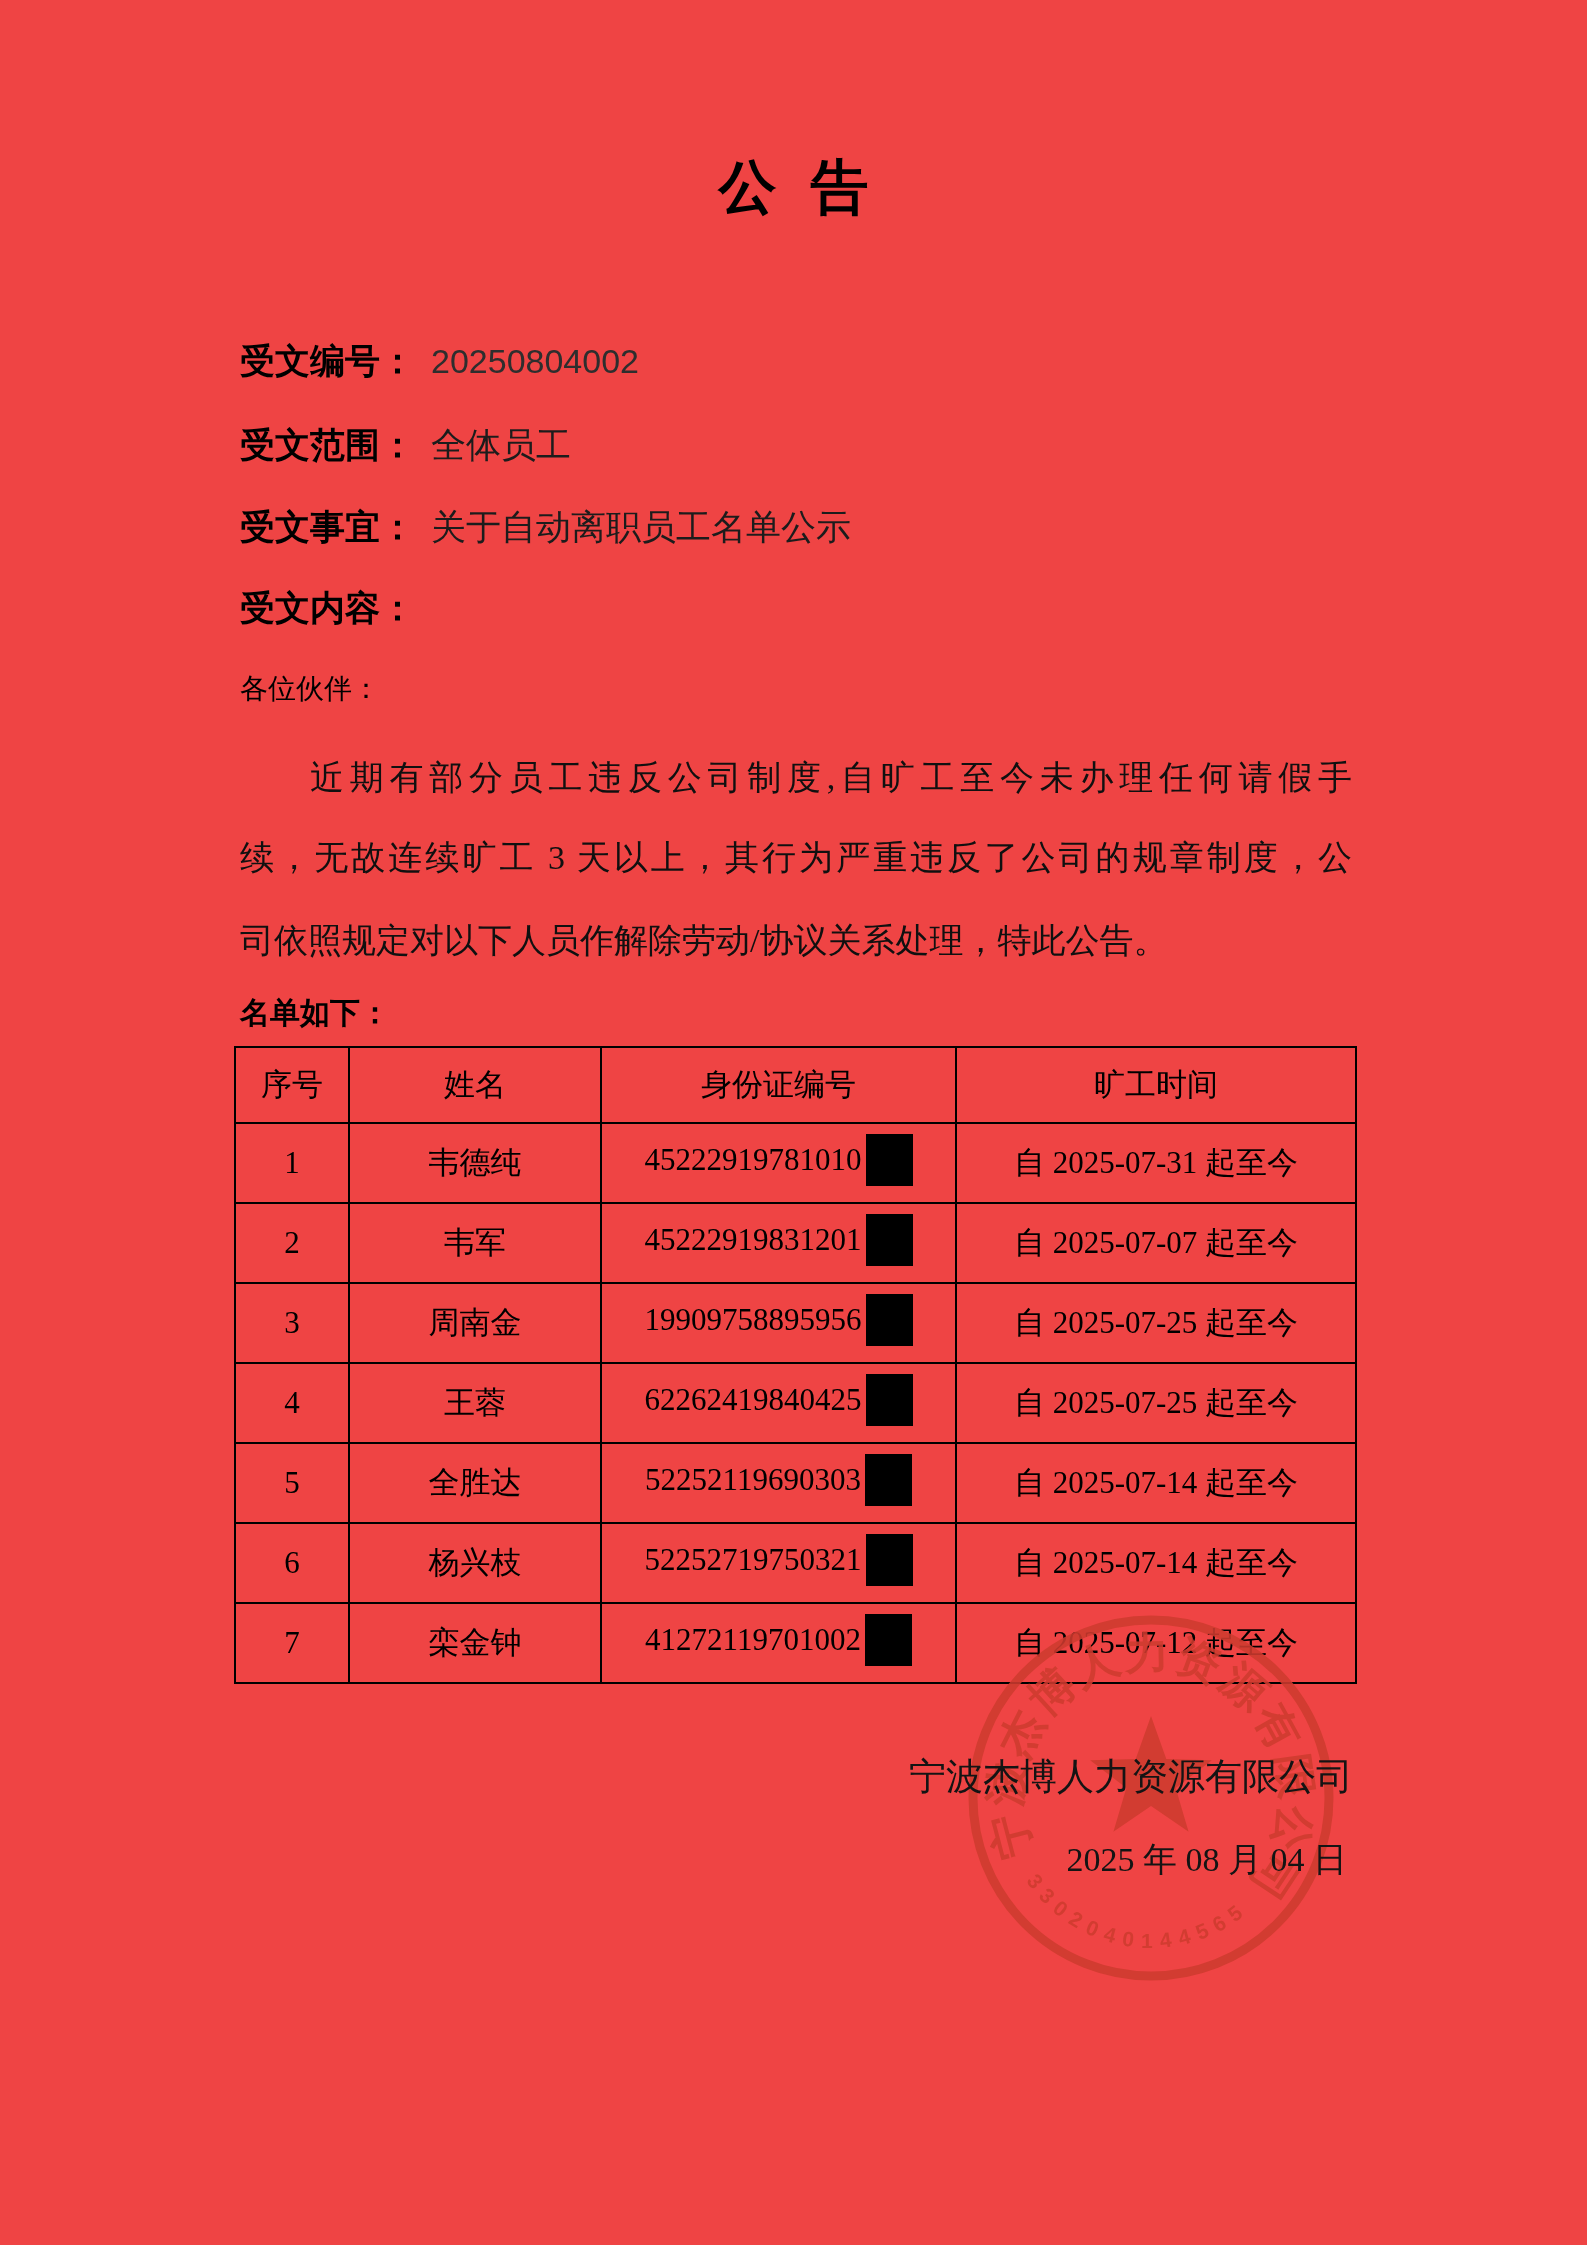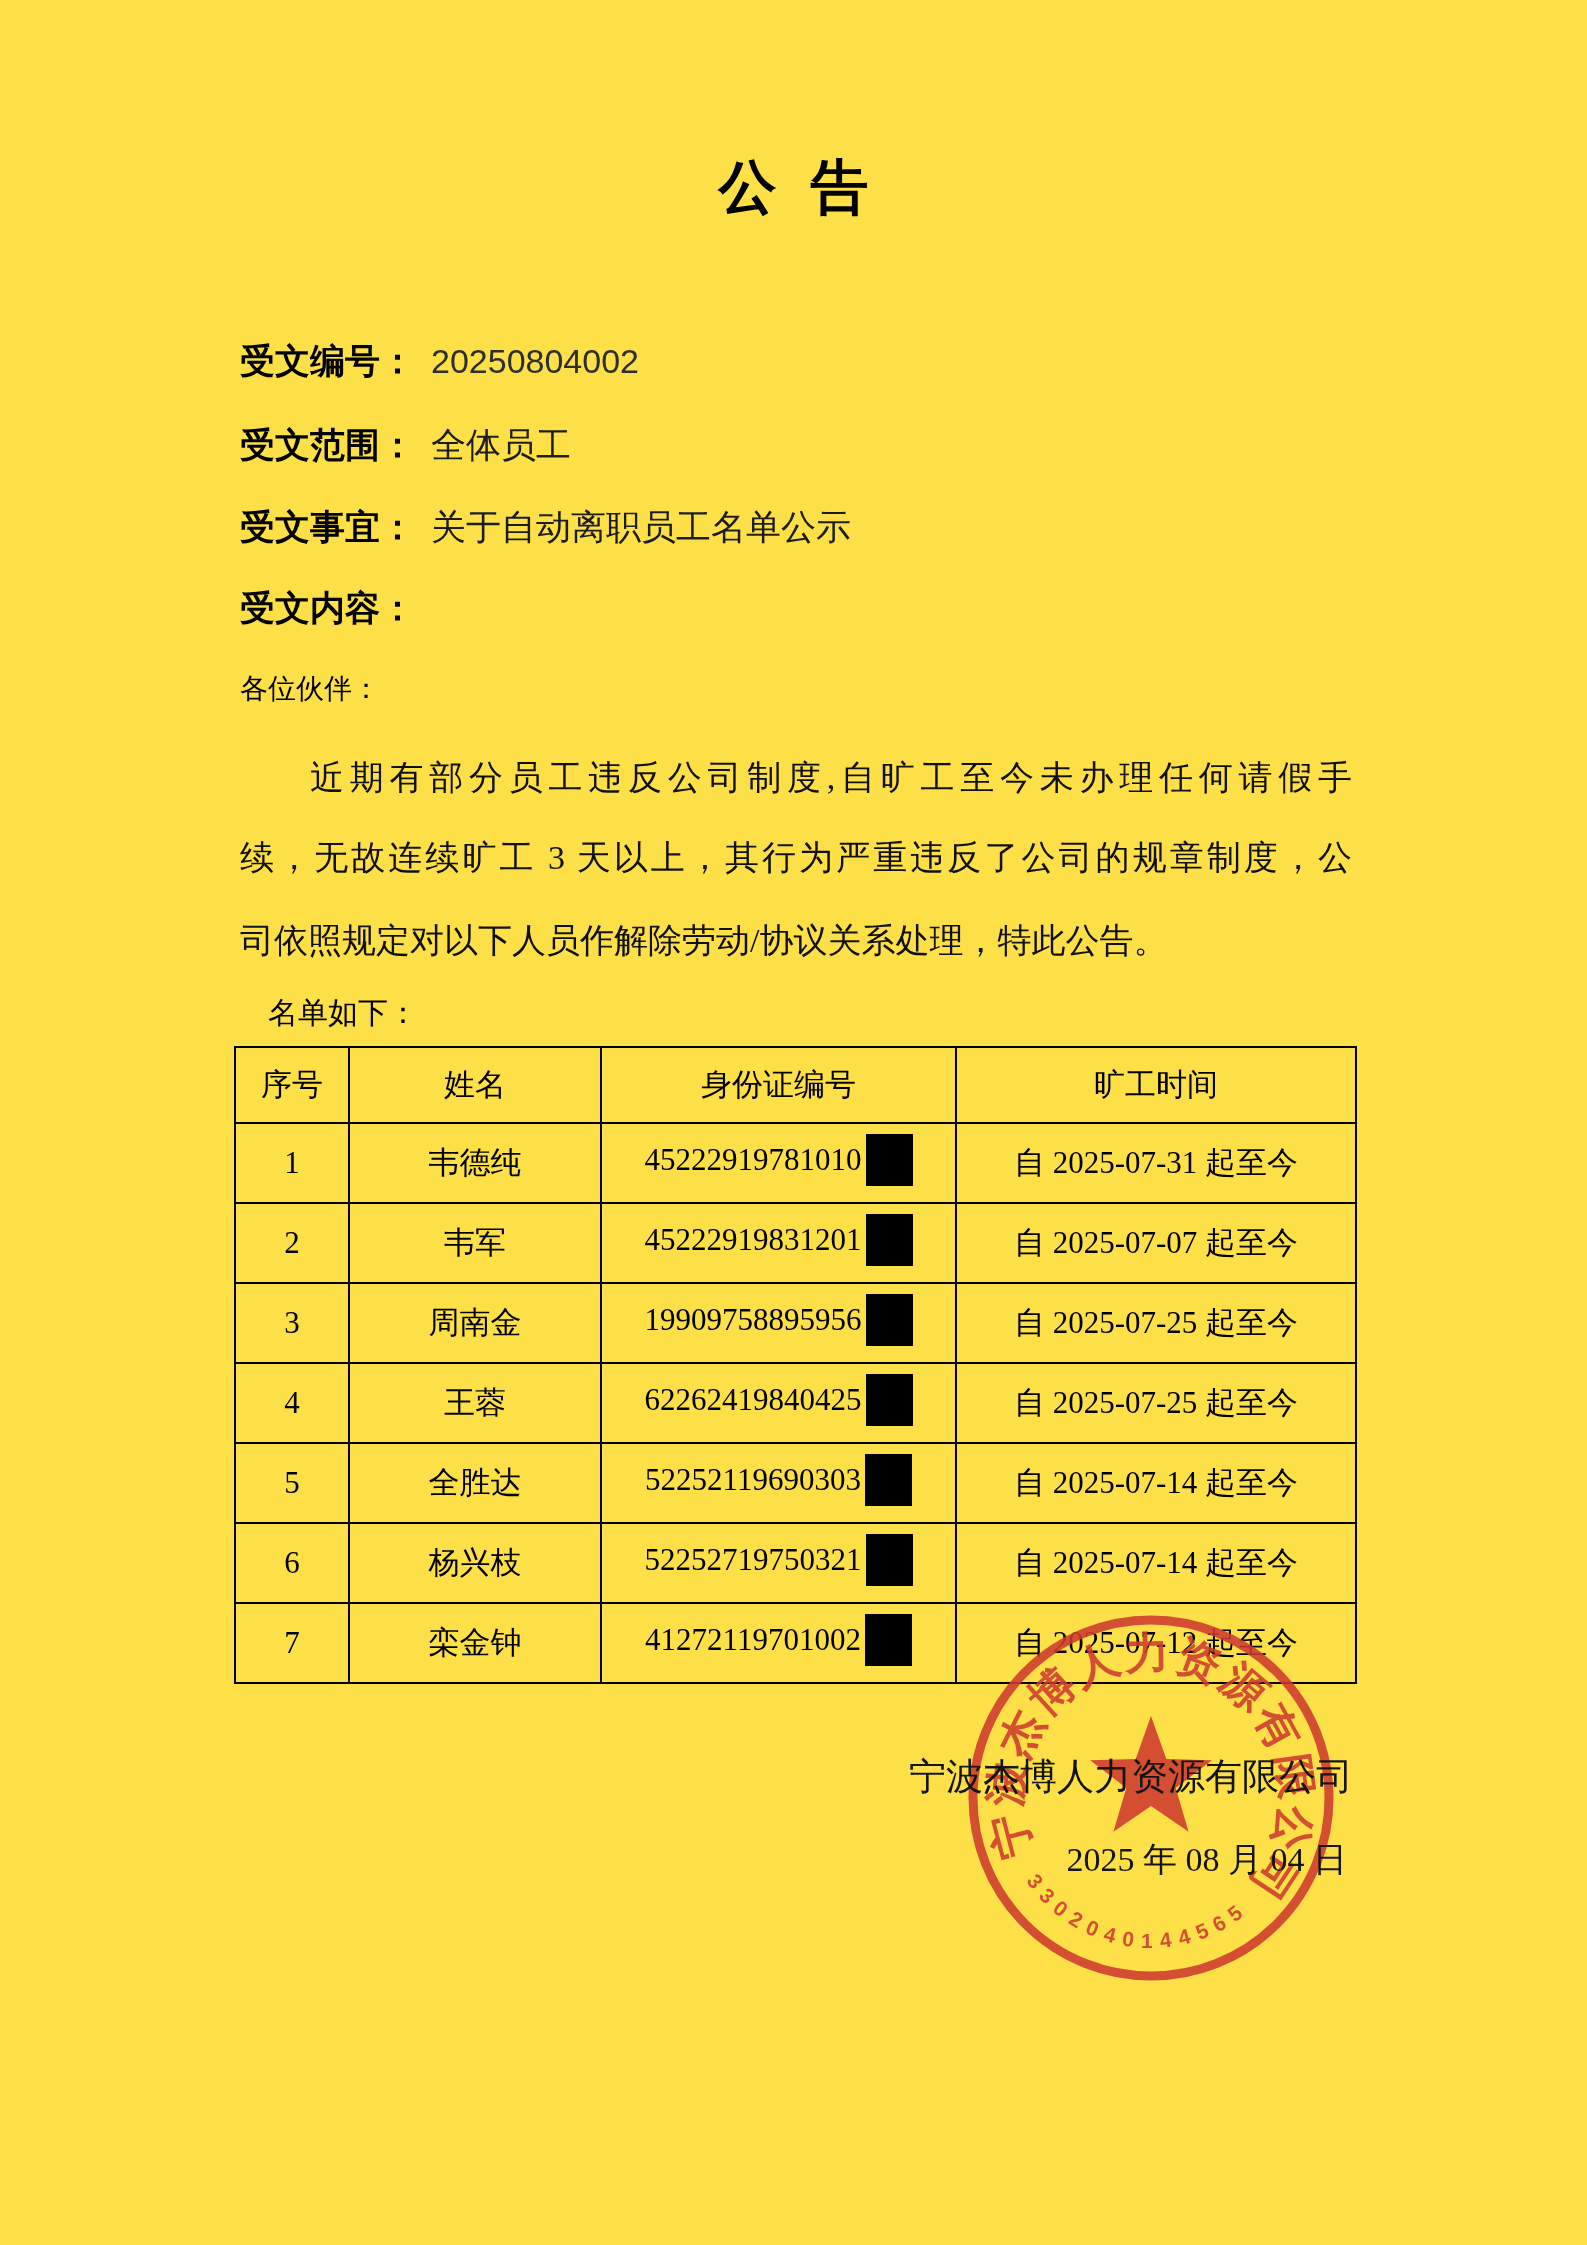--- a/index.html
+++ b/index.html
@@ -1,38 +1,38 @@
 <!DOCTYPE html>
 <html><head>
 <meta charset="utf-8">
 <style>
   html,body{margin:0;padding:0;background:#888;}
   .page{
-    position:relative; width:1587px; height:2245px; background:#fde047;
+    position:relative; width:1587px; height:2245px; background:#ef4444;
     font-family:"Liberation Serif","DejaVu Serif",serif; color:#000;
     overflow:hidden; margin:0 auto;
   }
   .abs{position:absolute;}
   .title{
     top:156px; left:0; width:100%; text-align:center;
     font-size:58px; font-weight:bold; letter-spacing:34px;
     padding-left:34px; box-sizing:border-box; line-height:64px;
   }
   .field{left:240px; font-size:35px; line-height:46px; white-space:nowrap;}
   .flabel{font-weight:bold;}
   .fvalue{margin-left:16px; color:#1c1c1c;}
   .fvalue.sans{font-family:"Liberation Sans","DejaVu Sans",sans-serif; font-size:34px; color:#2e2e2e;}
   .salutation{left:240px; top:666px; font-size:28px; line-height:46px;}
   .para{
     left:240px; width:1112px; font-size:34px; line-height:46px; color:#101010;
     white-space:normal;
   }
   .just{text-align:justify; text-align-last:justify;}
   .indent{text-indent:70px;}
-  .list-intro{left:240px; top:994px; font-size:30px; font-weight:normal; line-height:38px;margin-left:28px;}
+  .list-intro{left:240px; top:994px; font-size:30px; font-weight:bold; line-height:38px;}
   table.roster{
     position:absolute; left:234px; top:1046px; width:1121px;
     border-collapse:collapse; table-layout:fixed; font-size:31px; color:#000;
   }
   table.roster th, table.roster td{
     border:2px solid #000; text-align:center; vertical-align:middle;
     font-weight:normal; padding:13px; overflow:hidden;
   }
   table.roster thead tr{height:76px;}
   table.roster tbody tr{height:77px;}

